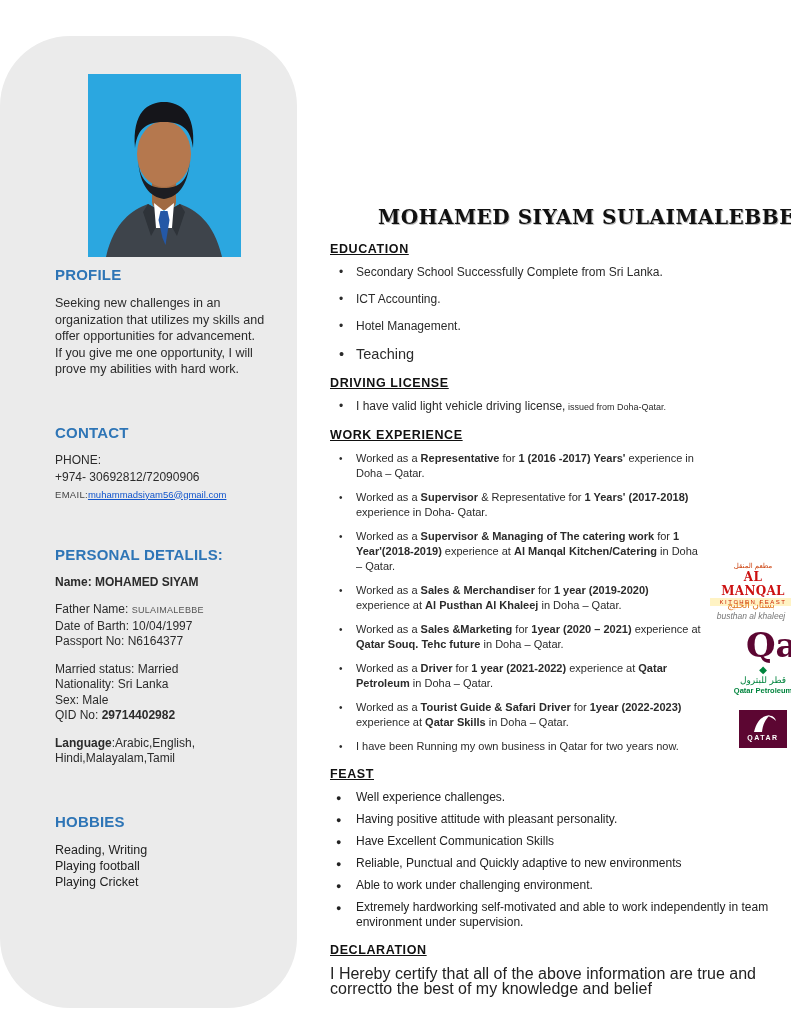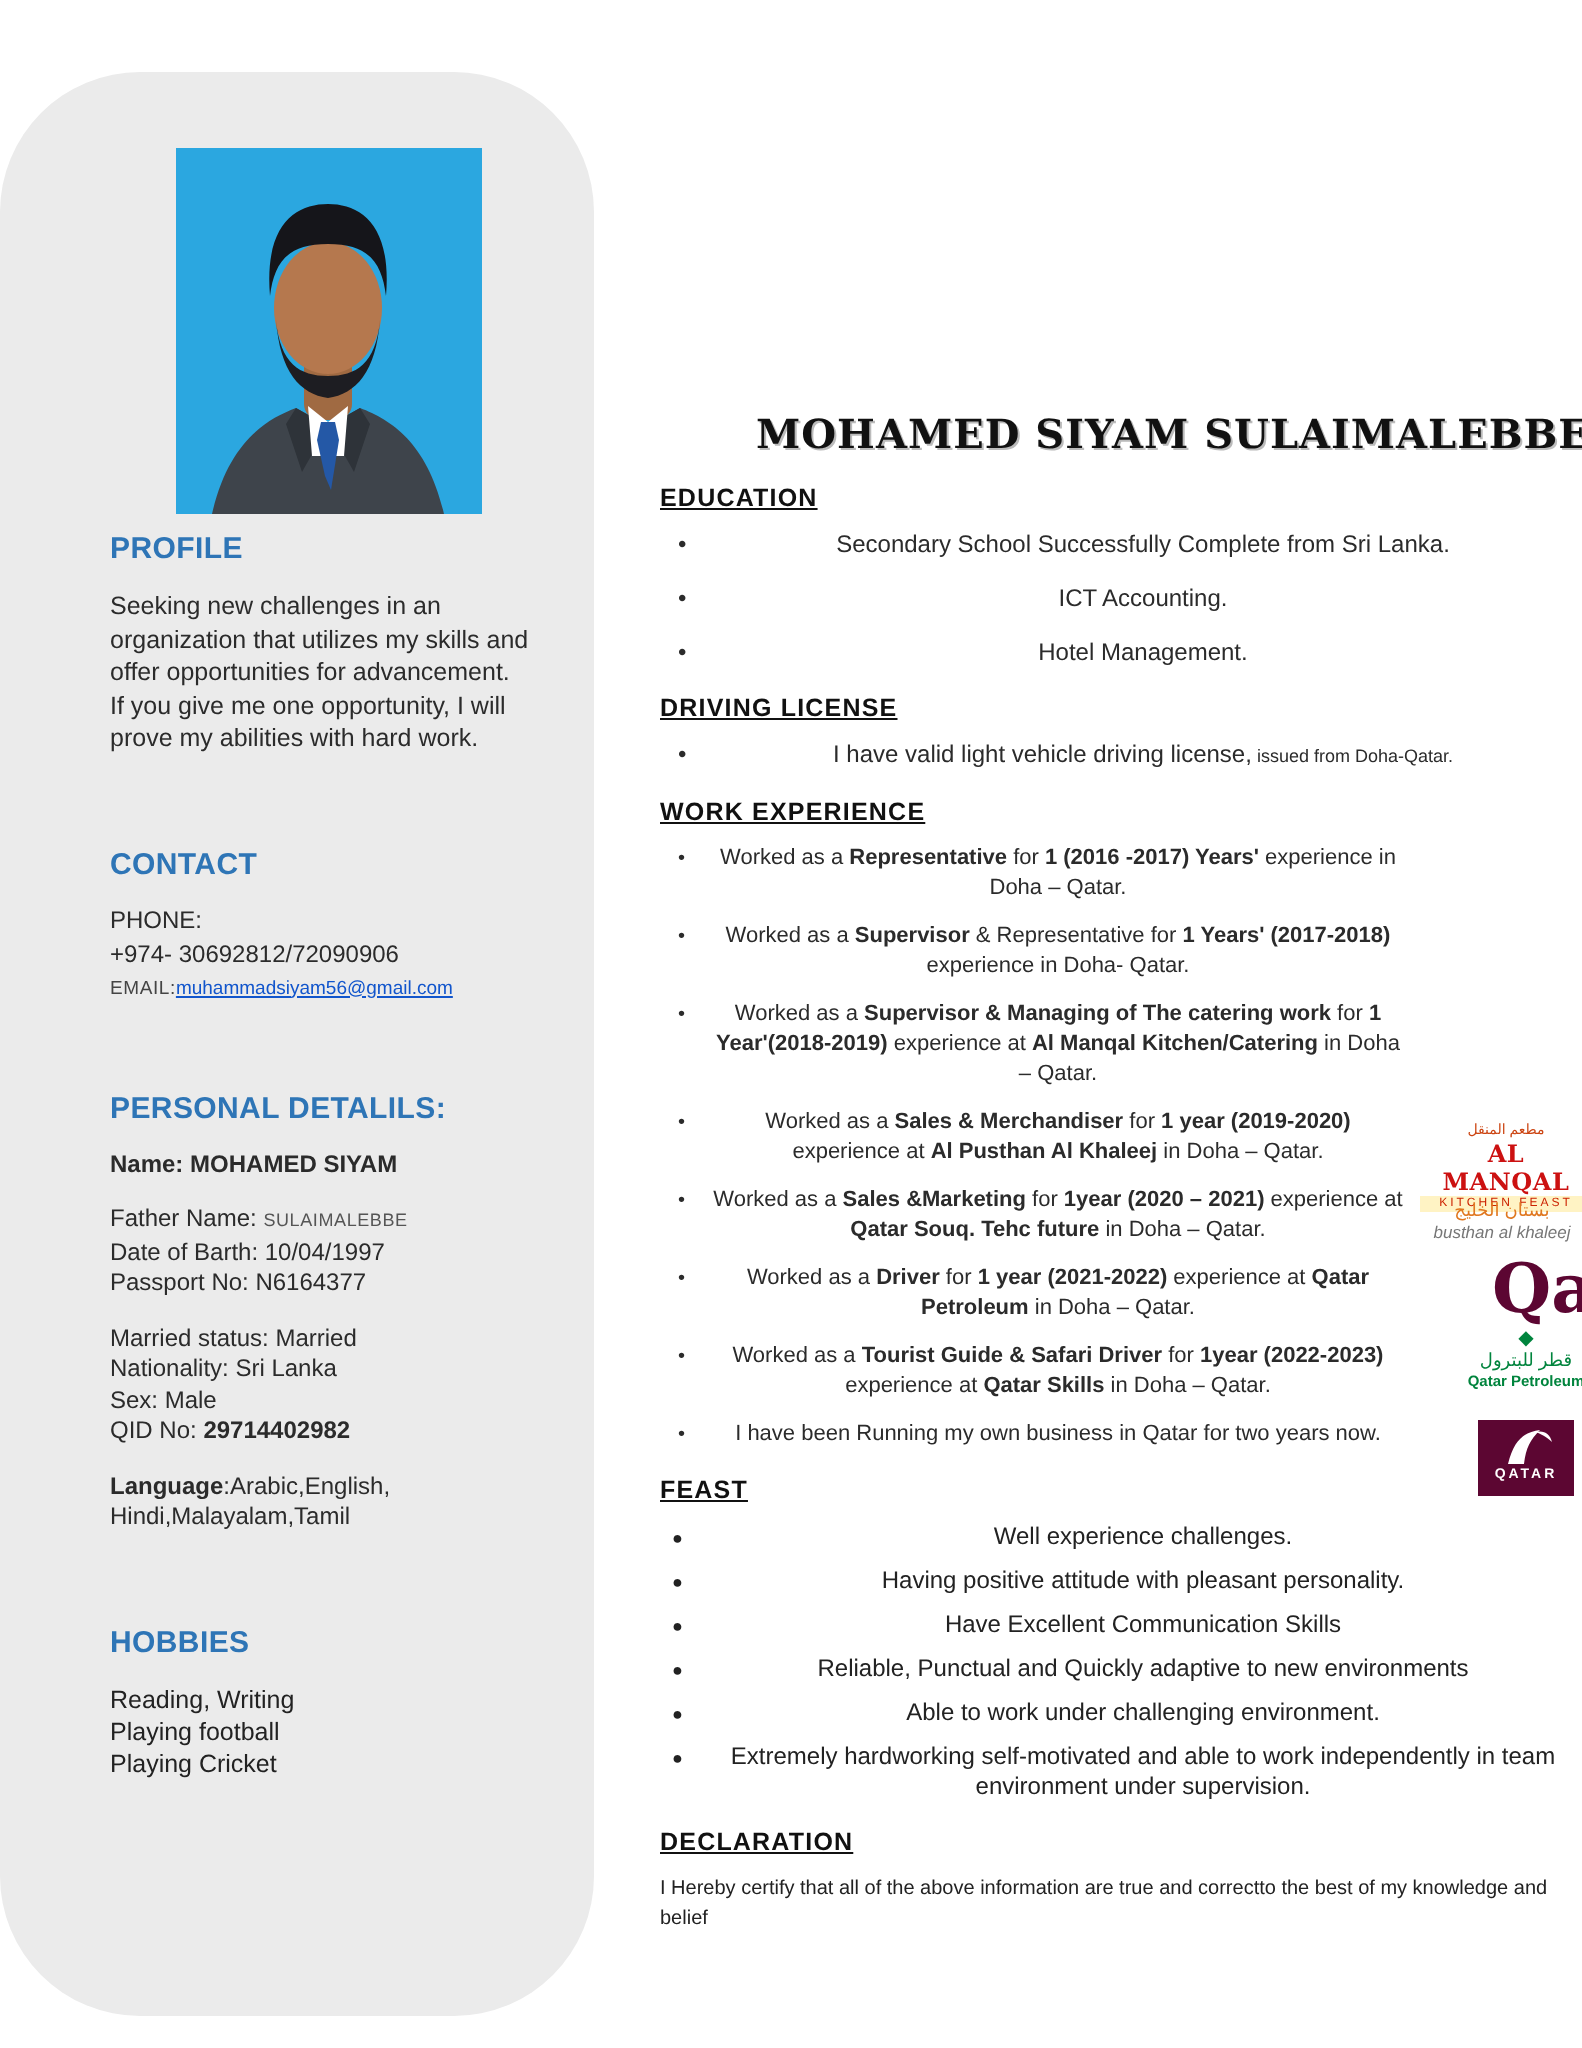--- a/index.html
+++ b/index.html
@@ -41,40 +41,40 @@
   .main { position:absolute; left:330px; top:205px; width:457px; }
   .doc-title {
     font-family:"DejaVu Serif", serif; font-weight:bold; font-size:20px;
     color:#111; letter-spacing:.5px; text-shadow:1px 1px 0 #bbb;
     margin-bottom:10px; white-space:nowrap;margin-left:48px;
   }
   .h-section {
     font-size:12.5px; font-weight:bold; color:#111;
     text-decoration:underline; letter-spacing:.6px; margin:13px 0 9px;
   }
-  ul { list-style:none;text-align:center; }
+  ul { list-style:none; }
   .edu-list li, .drv-list li {
     position:relative; padding-left:26px; font-size:12px; line-height:15px;
     margin-bottom:12px; color:#2b2b2b;
   }
   .edu-list li::before, .drv-list li::before {
     content:"\2022"; position:absolute; left:9px; top:0;
   }
   .edu-list li.big { font-size:14.5px; line-height:17px; }
   .work-list li {
     position:relative; padding-left:26px; font-size:11px; line-height:15px;
     margin-bottom:9px; width:372px; color:#2b2b2b;
   }
   .work-list li::before { content:"\2022"; position:absolute; left:9px; top:0; font-size:10px; }
   .skills-list li {
     position:relative; padding-left:26px; font-size:12px; line-height:15px;
     margin-bottom:7px; color:#222;
   }
   .skills-list li::before { content:"\25CF"; position:absolute; left:6px; top:1px; font-size:9px; }
-  .decl-text { font-size:10px; line-height:15px; color:#222; width:452px; }
+  .decl-text { font-size:16px; line-height:15px; color:#222; width:452px; }
   .b { font-weight:bold; }
   .sm { font-size:9px; }
 
   
   .logo { position:absolute; text-align:center;margin-left:12px; }
   .logo-almanqal { left:698px; top:562px; width:86px; }
   .am-ar { font-size:7px; color:#cc4411; line-height:8px; }
   .am-name { font-family:"DejaVu Serif", serif; font-weight:bold; font-size:12px; color:#cc1111; letter-spacing:.3px; line-height:14px; }
   .am-sub { font-size:6px; color:#cc2200; background:#fff3c4; letter-spacing:1.5px; line-height:8px; }
   .logo-busthan { left:698px; top:600px; width:82px; }
@@ -151,20 +151,21 @@
 </aside>
 
 <main class="main">
   <h1 class="doc-title">MOHAMED SIYAM SULAIMALEBBE</h1>
 
   <h3 class="h-section">EDUCATION</h3>
   <ul class="edu-list">
     <li>Secondary School Successfully Complete from Sri Lanka.</li>
     <li>ICT Accounting.</li>
     <li>Hotel Management.</li>
+    <li class="big">Teaching</li>
   </ul>
 
   <h3 class="h-section">DRIVING LICENSE</h3>
   <ul class="drv-list">
     <li><span>I have valid light vehicle driving license,</span><span class="sm"> issued from Doha-Qatar.</span></li>
   </ul>
 
   <h3 class="h-section">WORK EXPERIENCE</h3>
   <ul class="work-list">
     <li><span>Worked as a </span><span class="b">Representative</span><span> for </span><span class="b">1 (2016 -2017) Years'</span><span> experience in Doha – Qatar.</span></li>

